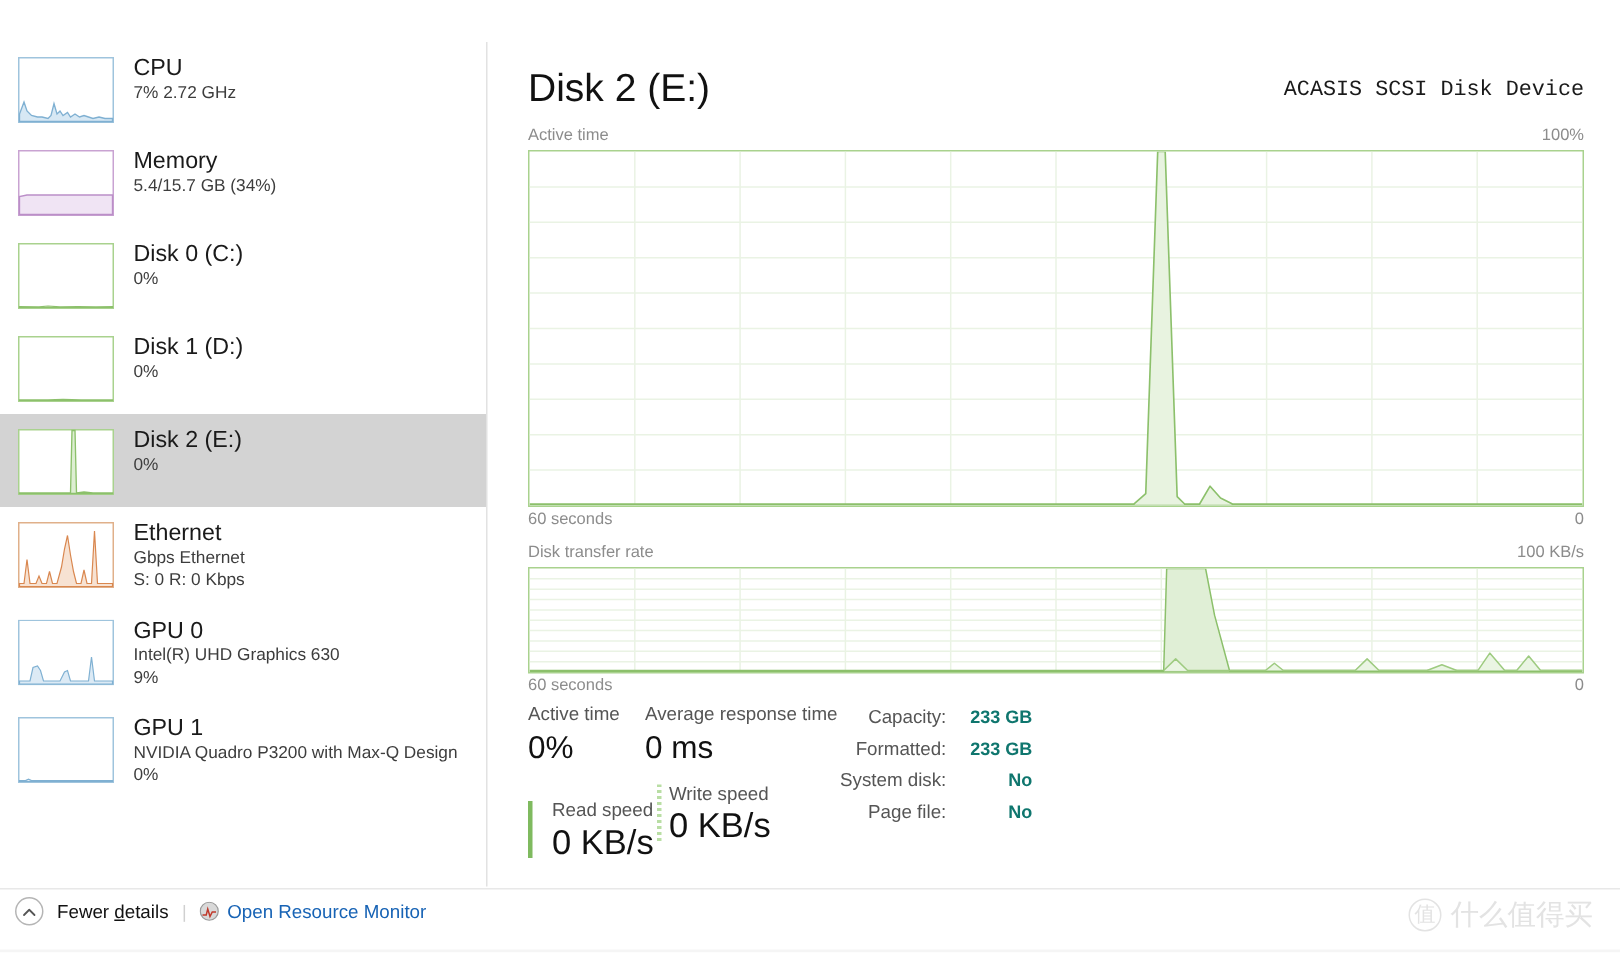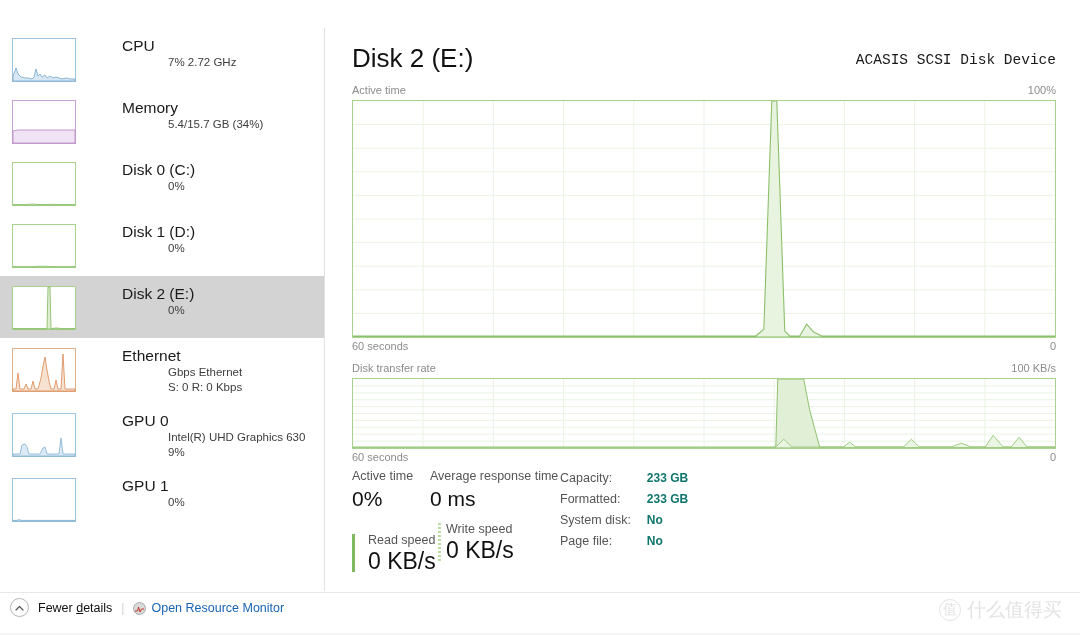--- a/index.html
+++ b/index.html
@@ -50,41 +50,39 @@
     position: absolute; left: 0; top: 28px;
     width: 325px; height: 563px;
     background: #ffffff;
     border-right: 1px solid #e2e2e2;
     overflow: hidden;
   }
   .side-item {
     display: flex; align-items: flex-start;
     padding: 8px 0 8px 12px;
     cursor: default;
-    gap: 33px;
   }
   .side-item.selected { background: #d3d3d3; }
   .thumb {
     width: 64px; height: 44px;
     flex: 0 0 64px;
     background: #ffffff;
     position: relative;
     overflow: hidden;
     margin-top: 2px;
   }
   .thumb svg { display: block; width: 64px; height: 44px; }
   .side-text { margin-left: 13px; padding-top: 0px; }
   .side-title {
     font-size: 15.5px; color: #1a1a1a; line-height: 19px;
     white-space: nowrap;
   }
   .side-sub {
     font-size: 11.5px; color: #3d3d3d; line-height: 15px;
     white-space: nowrap;
-    margin-left: 46px;
   }
 
   
   .main {
     position: absolute; left: 326px; top: 28px;
     width: 754px; height: 563px;
     background: #ffffff;
   }
   .main-title {
     position: absolute; left: 26px; top: 15px;
@@ -125,21 +123,21 @@
   .bar-solid { background: #7fba5f; }
   .bar-dotted {
     background: repeating-linear-gradient(to bottom, #b9dea4 0px, #b9dea4 2px, #ffffff 2px, #ffffff 4px);
   }
 
   .info-table {
     position: absolute; left: 0; top: 0;
     font-size: 12.5px;
     border-collapse: collapse;
   }
-  .info-table td { padding: 0 0 5px 0; line-height: 16px; white-space: nowrap; }
+  .info-table td { padding: 0 0 5px 0; line-height: 16px; white-space: nowrap; text-align: right; }
   .info-key { color: #555; padding-right: 16px !important; }
   .info-val { color: #0f766e; font-weight: bold; font-size: 12px; }
 
   
   .statusbar {
     position: absolute; left: 0; top: 592px;
     width: 1080px; height: 30px;
     background: #ffffff;
     border-top: 1px solid #e8e8e8;
     display: flex; align-items: center;
@@ -289,20 +287,21 @@
 
     <div class="side-item">
       <div class="thumb">
         <svg viewBox="0 0 64 44" preserveAspectRatio="none">
           <rect x="0.5" y="0.5" width="63" height="43" fill="#ffffff" stroke="#9fc4dd" stroke-width="1"></rect>
           <path d="M1,43 L1,42.4 L5,42.4 L7,41.5 L9,42.4 L30,42.4 L63,42.4 L63,43 Z" fill="#dceaf5" stroke="#7fb0d2" stroke-width="0.8"></path>
         </svg>
       </div>
       <div class="side-text">
         <div class="side-title">GPU 1</div>
+        <div class="side-sub">NVIDIA Quadro P3200 with Max-Q Design</div>
         <div class="side-sub">0%</div>
       </div>
     </div>
 
   </div>
 
   <div class="main">
 
     <div class="main-title">Disk 2 (E:)</div>
     <div class="main-device">ACASIS  SCSI Disk Device</div>

